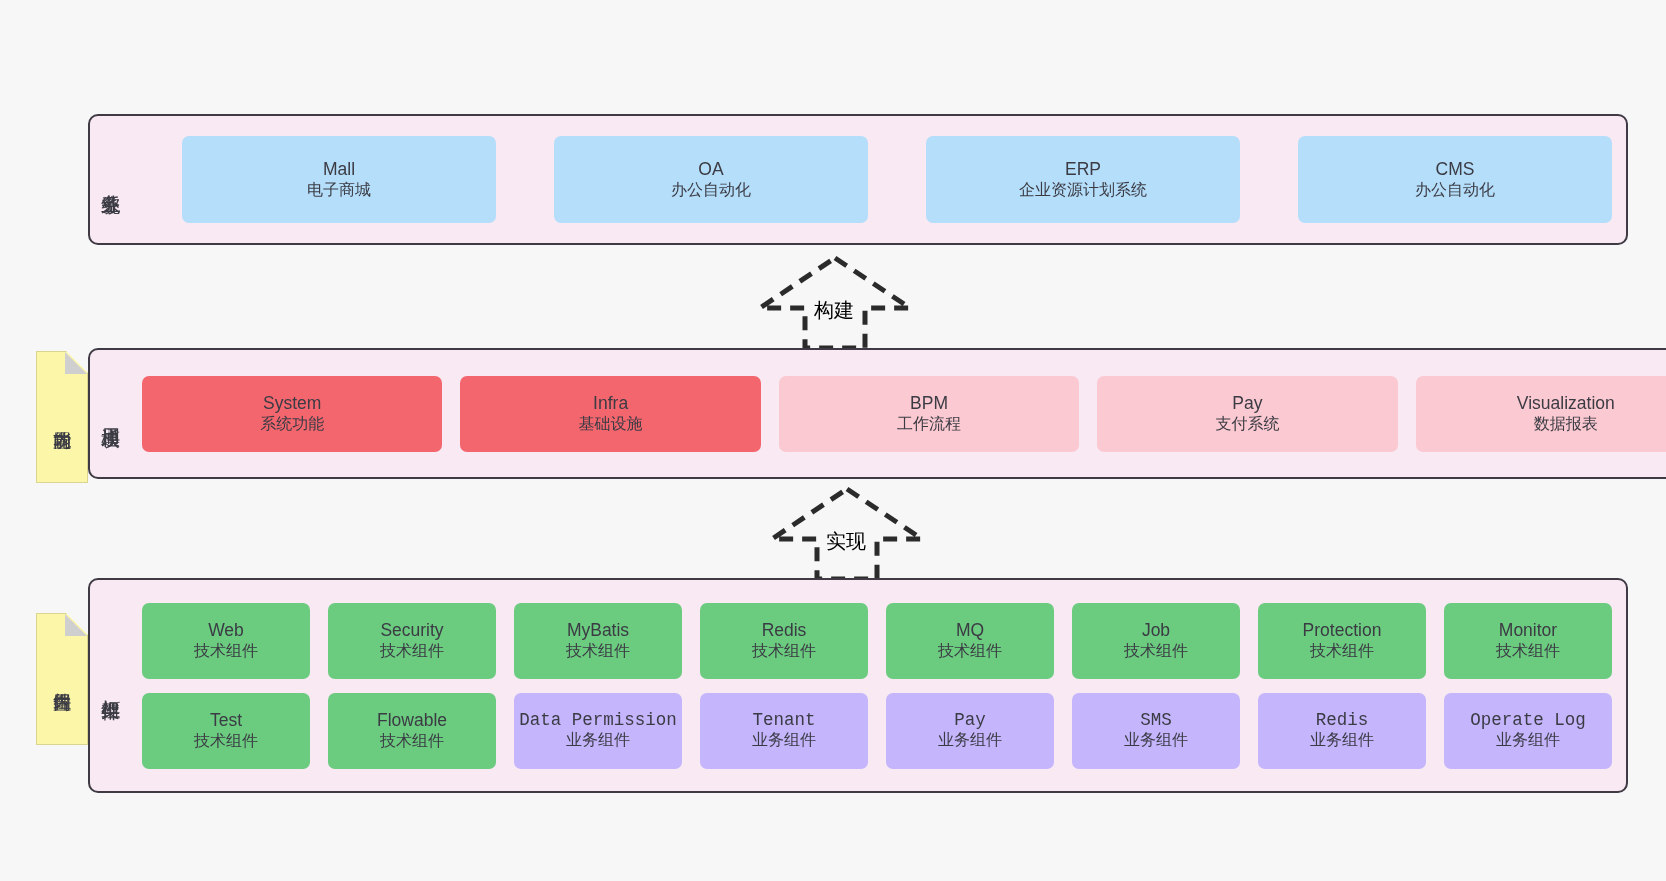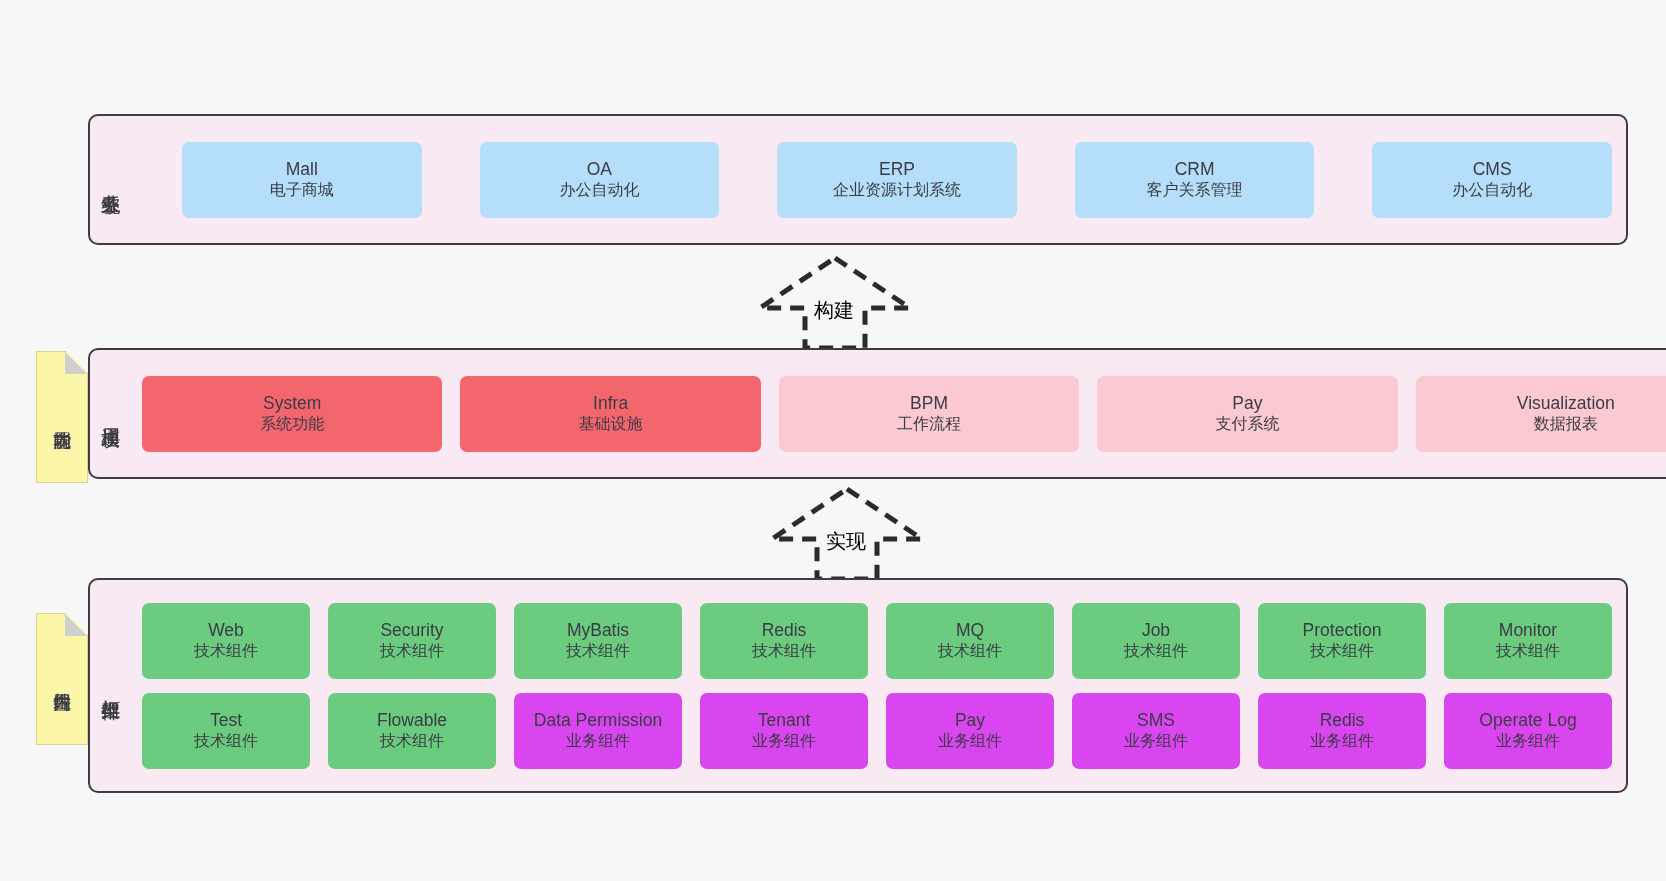--- a/index.html
+++ b/index.html
@@ -62,39 +62,39 @@
     border-radius: 7px;
     display: flex;
     flex-direction: column;
     align-items: center;
     justify-content: center;
     text-align: center;
     line-height: 1.26;
     box-sizing: border-box;
     padding: 4px 2px;
   }
-  #layer-business .card { height: 76px; margin-left: 40px; }
+  #layer-business .card { height: 87px; margin-left: 40px; }
   #layer-common .card   { height: 76px; }
   #layer-framework .card{ height: 76px; }
 
   .card .en {
     font-size: 17.5px;
     color: #3b3b44;
   }
   .card .cn {
     font-size: 16px;
     color: #3b3b44;
   }
 
   
   .c-blue        { background: #b5defa; }
   .c-red-strong  { background: #f4666e; }
   .c-red-light   { background: #fbc9d1; }
   .c-green-strong{ background: #6bcb7f; }
-  .c-green-light { background: #d946ef; }
+  .c-green-light { background: #c4b5fd; font-family: Liberation Mono, monospace; }
 
   
   .note {
     position: absolute;
     box-sizing: border-box;
     background: #fcf7a8;
     border: 1px solid #d9d48f;
     display: flex;
     align-items: center;
     justify-content: center;
@@ -148,24 +148,20 @@
       </div>
       <div class="card c-blue">
         <span class="en">OA</span>
         <span class="cn">办公自动化</span>
       </div>
       <div class="card c-blue">
         <span class="en">ERP</span>
         <span class="cn">企业资源计划系统</span>
       </div>
       <div class="card c-blue">
-        <span class="en">CRM</span>
-        <span class="cn">客户关系管理</span>
-      </div>
-      <div class="card c-blue">
         <span class="en">CMS</span>
         <span class="cn">办公自动化</span>
       </div>
     </div>
   </div>
 </div>
 
 <div class="arrow" id="arrow-build">
   <svg width="170" height="100" viewBox="0 0 170 100">
     <path d="M85 6 L160 56 L115 56 L115 96 L55 96 L55 56 L10 56 Z" fill="none" stroke="#2b2b2b" stroke-width="5" stroke-dasharray="14,9" stroke-linejoin="miter"></path>

